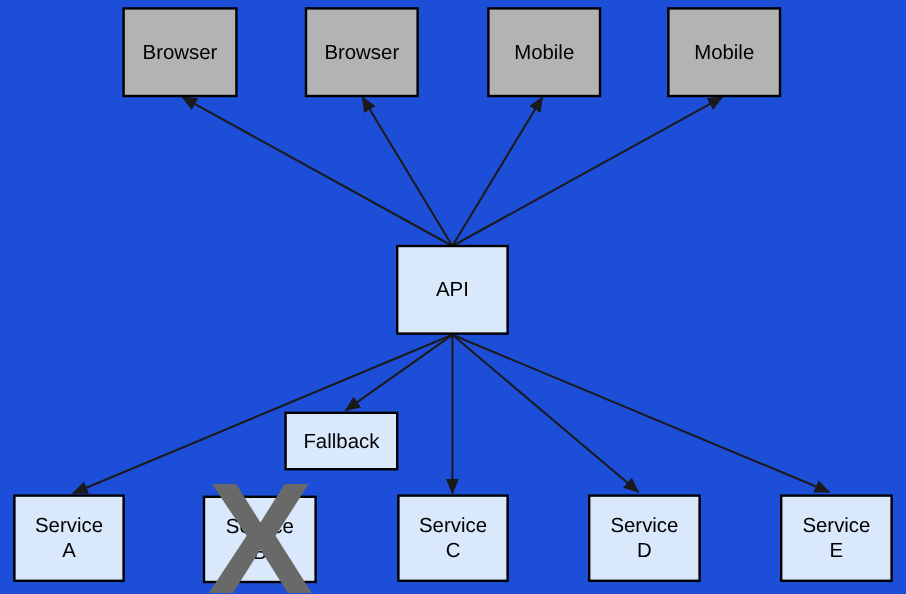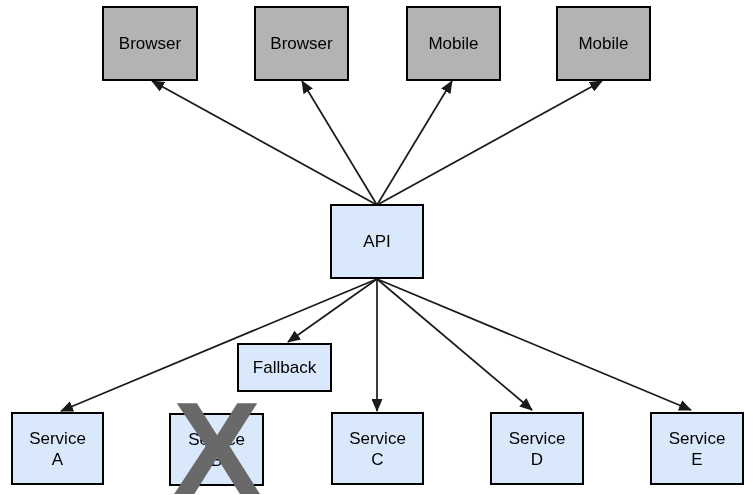--- a/index.html
+++ b/index.html
@@ -20,21 +20,21 @@
     top: 0;
     left: 0;
   }
   #diagram-svg text {
     font-family: "Liberation Sans", sans-serif;
   }
 </style>
 </head>
 <body>
 
-<div id="stage" style="background: #ffffff;">
+<div id="stage" style="background: #1d4ed8;">
   <svg id="diagram-svg" width="755" height="495" viewBox="0 0 755 495" xmlns="http://www.w3.org/2000/svg">
     <defs>
       <marker id="arrowhead" markerUnits="userSpaceOnUse" markerWidth="14" markerHeight="11" refX="12" refY="5.5" orient="auto">
         <path d="M0,0 L13,5.5 L0,11 z" fill="#1a1a1a"></path>
       </marker>
     </defs>
     <g id="edges-layer">
         <line x1="377" y1="205" x2="152" y2="81" stroke="#1a1a1a" stroke-width="1.7" marker-end="url(#arrowhead)"></line>
         <line x1="377" y1="205" x2="302" y2="81" stroke="#1a1a1a" stroke-width="1.7" marker-end="url(#arrowhead)"></line>
         <line x1="377" y1="205" x2="452" y2="81" stroke="#1a1a1a" stroke-width="1.7" marker-end="url(#arrowhead)"></line>

